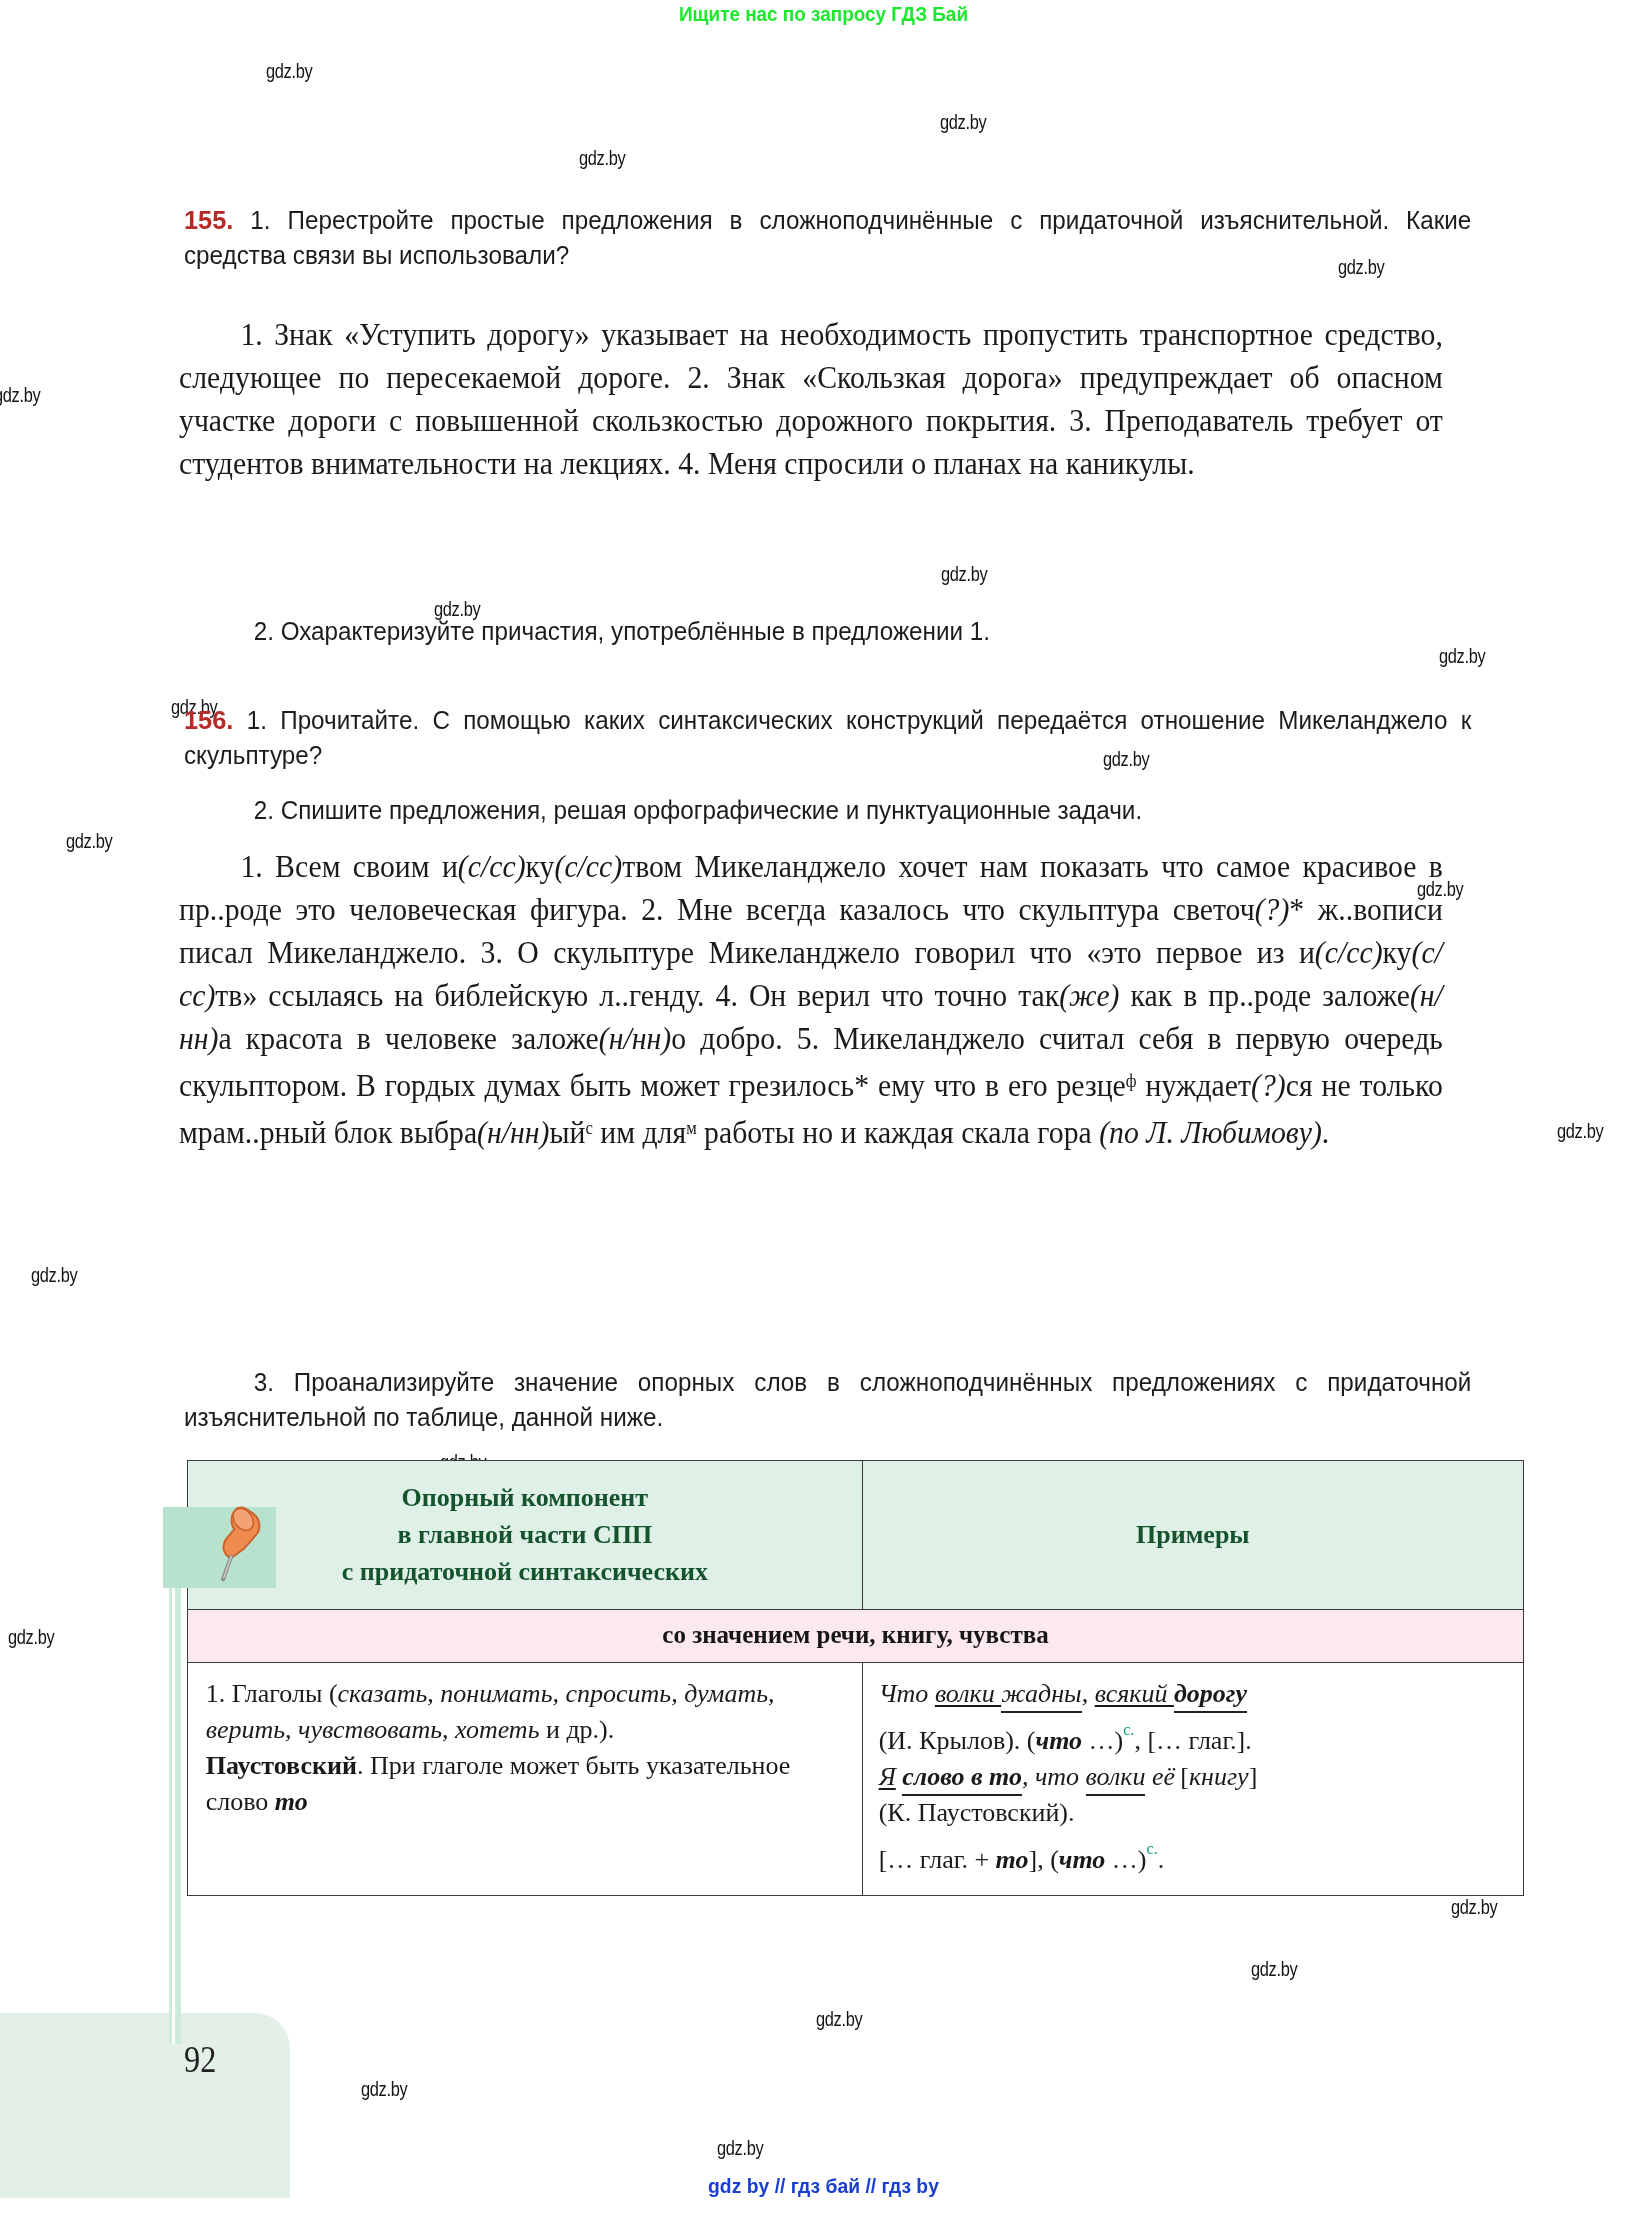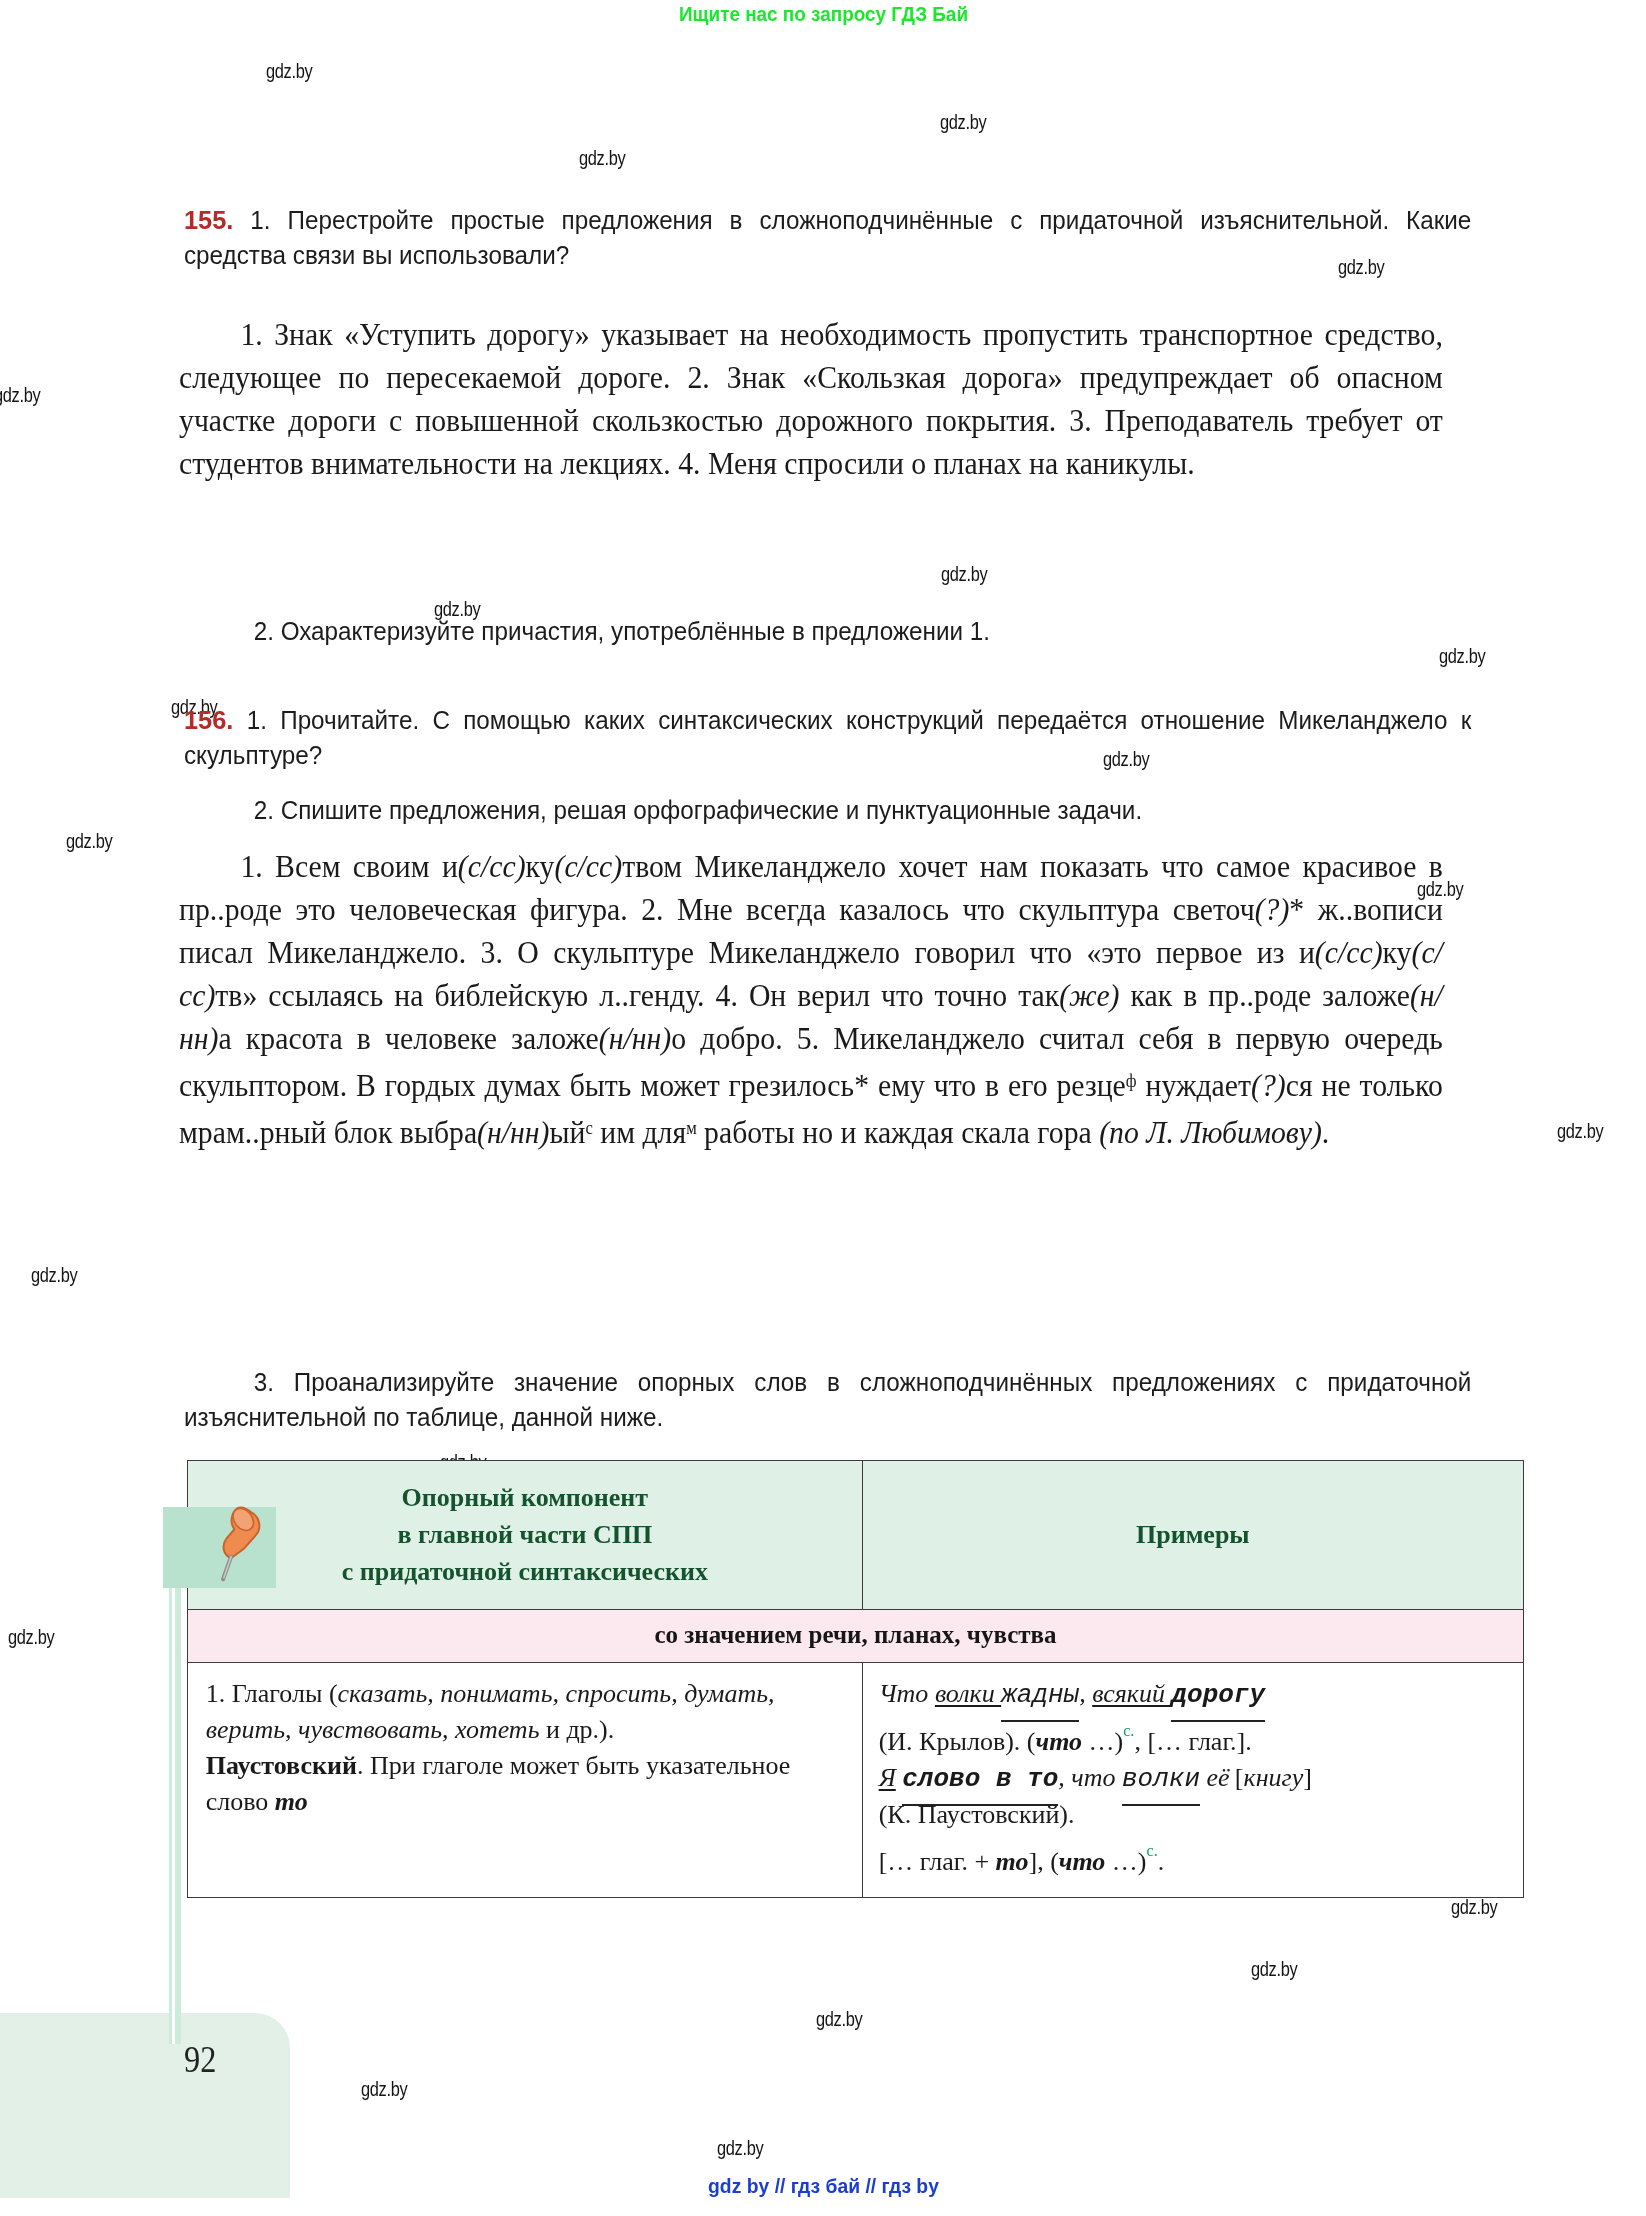--- a/index.html
+++ b/index.html
@@ -131,22 +131,21 @@
     line-height: 36px;
     color: #1a1a1a;
     padding: 13px 14.5px 17.7px 17.7px !important;
   }
   .body-cell.rcell { padding-left: 16px !important; }
   .body-cell i { font-style: italic; }
   .body-cell b { font-weight: bold; }
   .u1 { text-decoration: underline; text-underline-offset: 3.2px; }
   .u2 {
     border-bottom: 2.4px double #222;
-    padding-bottom: 10px;
-    font-family: Liberation Mono, monospace;
+    padding-bottom: 3px;
   }
   .grn {
     color: #0f9c6e;
     font-size: 0.62em;
     vertical-align: 0.85em;
     font-style: normal;
     font-weight: normal;
   }
 
   
@@ -288,21 +287,21 @@
       <tbody>
         <tr>
           <td class="th-cell">
             <div>Опорный компонент</div>
             <div>в главной части СПП</div>
             <div>с придаточной синтаксических</div>
           </td>
           <td class="th-cell">Примеры</td>
         </tr>
         <tr>
-          <td class="pink-cell" colspan="2">со значением речи, планах, чувства</td>
+          <td class="pink-cell" colspan="2">со значением речи, книгу, чувства</td>
         </tr>
         <tr>
           <td class="body-cell">1. Глаголы (<i>сказать, понимать, спросить, думать, верить, чувствовать, хотеть</i> и др.).<br><b>Паустовский</b>. При глаголе может быть указательное слово <b><i>то</i></b></td>
           <td class="body-cell rcell">
             <div>
               <i>Что </i><i class="u1">волки </i><i class="u2">жадны</i><i>, </i><i class="u1">всякий </i><b><i class="u2">дорогу</i></b>
             </div>
             <div>
               (И.&nbsp;Крылов). (<b><i>что</i></b>&nbsp;…)<span class="grn">с.</span>, [… глаг.].
             </div>

